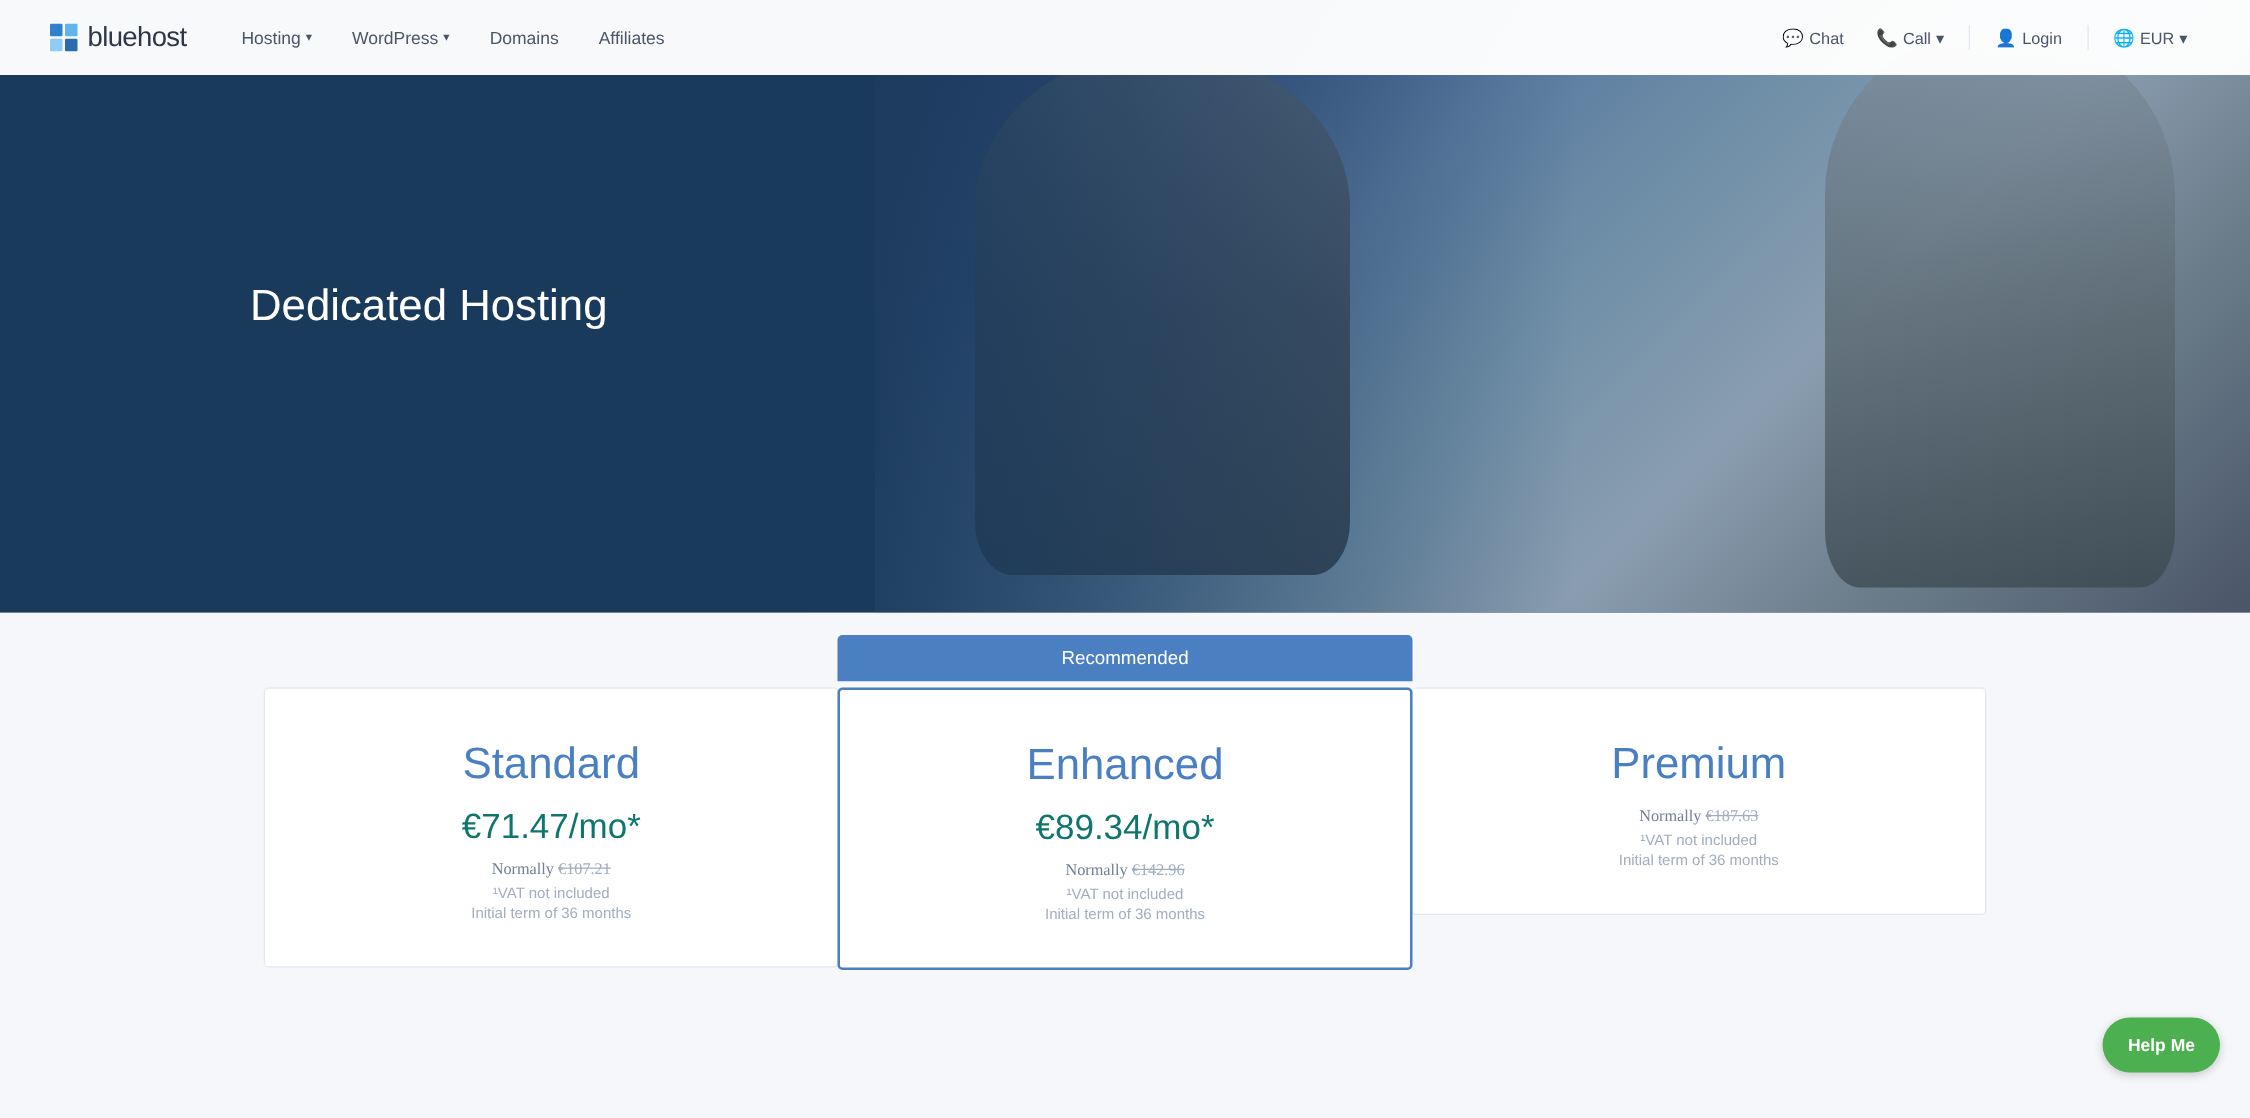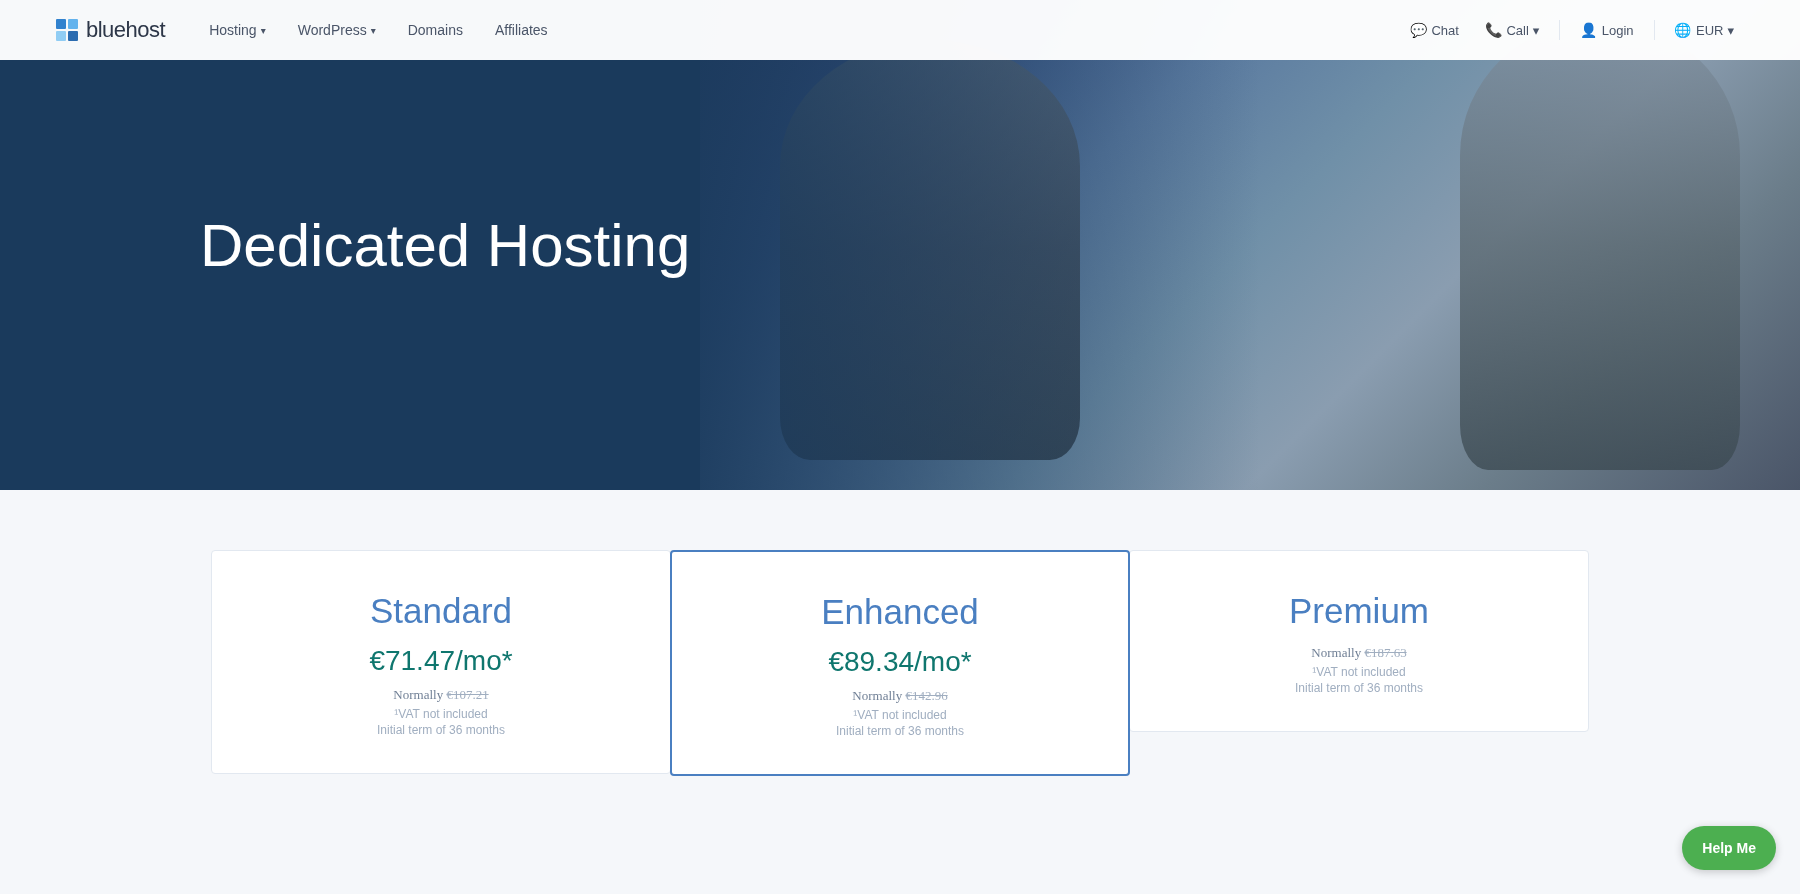--- a/index.html
+++ b/index.html
@@ -5,21 +5,21 @@
     * { margin: 0; padding: 0; box-sizing: border-box; }
     body { font-family: -apple-system, BlinkMacSystemFont, 'Segoe UI', Arial, sans-serif; width: 1800px; overflow-x: hidden; }
 
     
     .navbar {
       position: absolute;
       top: 0; left: 0; right: 0;
       z-index: 100;
       display: flex;
       align-items: center;
-      padding: 0 56px;
+      padding: 0 40px;
       height: 60px;
       background: rgba(255,255,255,0.97);
       justify-content: space-between;
     }
     .logo-area {
       display: flex;
       align-items: center;
       gap: 8px;
       margin-right: 30px;
     }
@@ -128,21 +128,21 @@
     .hero-content {
       position: absolute;
       top: 50%;
       left: 200px;
       transform: translateY(-50%);
       z-index: 3;
       color: white;
       max-width: 560px;
     }
     .hero-title {
-      font-size: 60px;
+      font-size: 35px;
       font-weight: 300;
       color: white;
       margin-bottom: 20px;
       line-height: 1.15;
       margin-top: 20px;
     }
     .hero-subtitle {
       font-size: 17px;
       color: rgba(255,255,255,0.88);
       line-height: 1.55;
@@ -235,21 +235,21 @@
       margin-bottom: 2px;
     }
     .plan-term {
       font-size: 12px;
       color: #a0aec0;
     }
 
     
     .help-button {
       position: fixed;
-      bottom: 24px;
+      bottom: 36px;
       right: 24px;
       background: #4caf50;
       color: white;
       padding: 14px 20px;
       border-radius: 30px;
       font-size: 14px;
       font-weight: 600;
       cursor: pointer;
       z-index: 9999;
       box-shadow: 0 2px 8px rgba(0,0,0,0.2);
@@ -323,20 +323,21 @@
       <div class="plan-name">Standard</div>
       <div class="plan-price">€71.47/mo*</div>
       <div class="plan-normally">
         Normally <s>€107.21</s>
       </div>
       <div class="plan-vat">¹VAT not included</div>
       <div class="plan-term">Initial term of 36 months</div>
     </div>
 
     <div class="plan-card recommended">
+      <div class="recommended-badge">Recommended</div>
       <div class="plan-name">Enhanced</div>
       <div class="plan-price">€89.34/mo*</div>
       <div class="plan-normally">
         Normally <s>€142.96</s>
       </div>
       <div class="plan-vat">¹VAT not included</div>
       <div class="plan-term">Initial term of 36 months</div>
     </div>
 
     <div class="plan-card premium">

